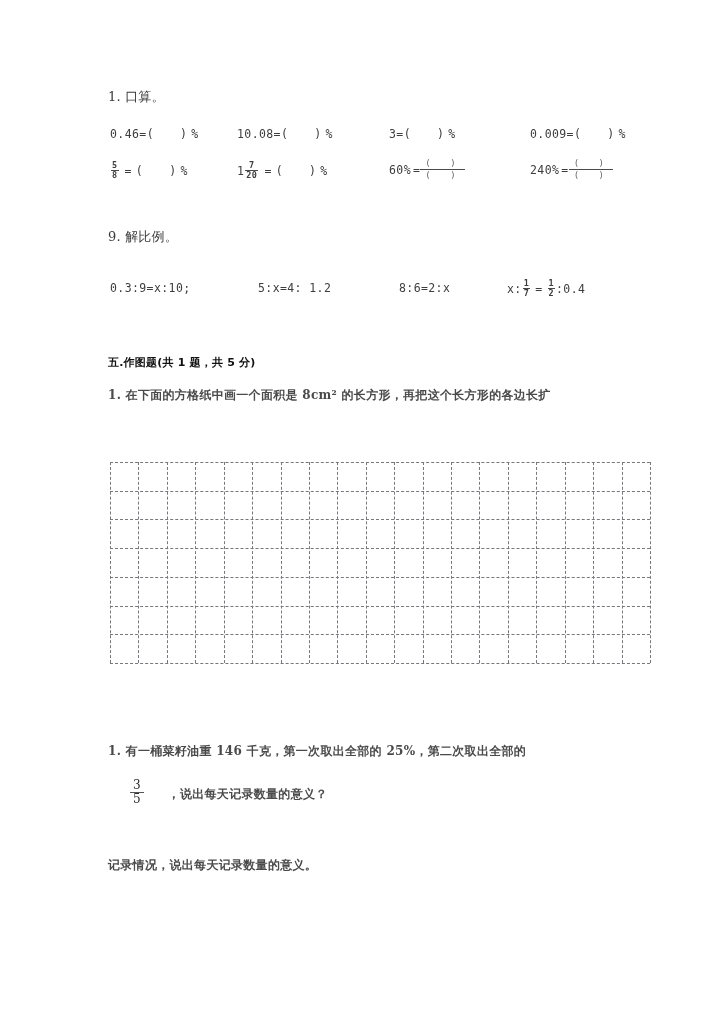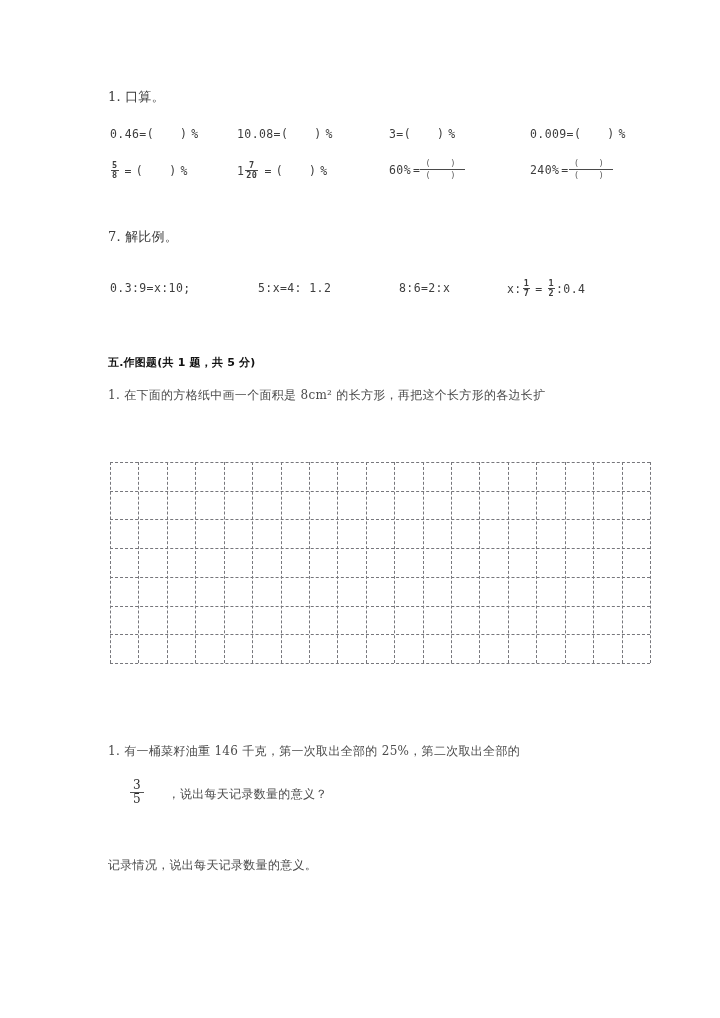--- a/index.html
+++ b/index.html
@@ -37,20 +37,21 @@
     color: #111;
     letter-spacing: 0.2px;
   }
   .body-line {
     font-family: "DejaVu Serif", "Liberation Serif", serif;
     font-size: 12px;
     color: #4a4a4a;
     letter-spacing: 0.3px;
     line-height: 1;
     white-space: nowrap;
+    font-weight: bold;
   }
   .mono-ish {
     font-family: "DejaVu Sans Mono", "Liberation Mono", monospace;
     font-size: 11.5px;
     color: #3d3d3d;
     letter-spacing: 0.4px;
   }
 
   
   .abs { position: absolute; }
@@ -216,21 +217,21 @@
     </span>
 
     <span class="abs mono-ish" style="left:420px; top:-2px;">
       <span>240%</span><span style="display:inline-block;width:2px;"></span><span>=</span><span class="frac-paren">
         <span class="num">(    )</span>
         <span class="den">(    )</span>
       </span>
     </span>
   </div>
 
-  <div class="abs qlabel" style="left:108px; top:228px;">7. 解比例。</div>
+  <div class="abs qlabel" style="left:108px; top:228px;">9. 解比例。</div>
 
   <div class="abs" style="left:110px; top:281px; width:545px;">
 
     <span class="abs mono-ish" style="left:0px; top:0px;">0.3:9=x:10;</span>
 
     <span class="abs mono-ish" style="left:148px; top:0px;">5:x=4: 1.2</span>
 
     <span class="abs mono-ish" style="left:289px; top:0px;">8:6=2:x</span>
 
     <span class="abs mono-ish" style="left:397px; top:-1px;">

